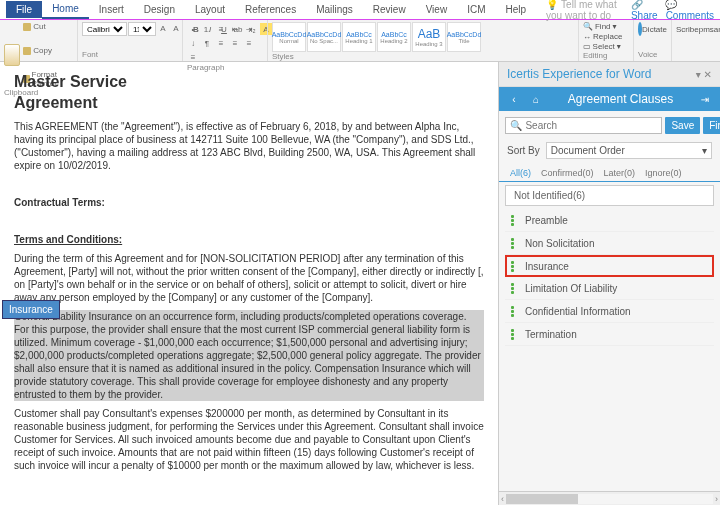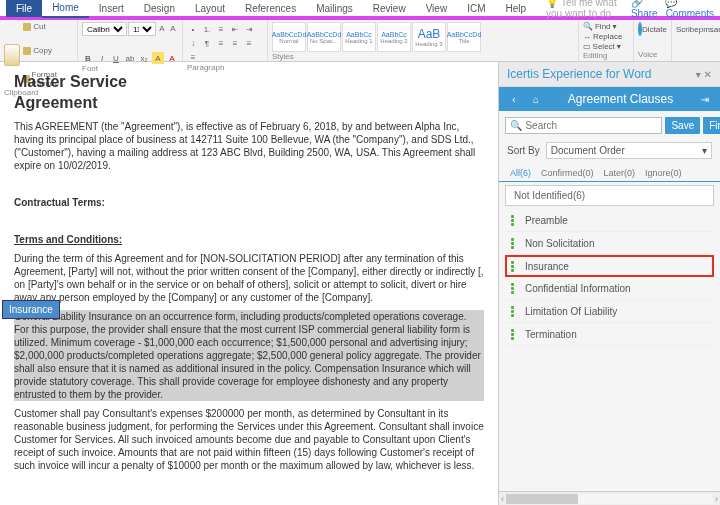--- a/index.html
+++ b/index.html
@@ -1,17 +1,17 @@
 <!DOCTYPE html>
 <html><head>
 <meta charset="utf-8">
 <style>
 *{margin:0;padding:0;box-sizing:border-box;font-family:"Segoe UI",Tahoma,sans-serif}
 body{width:720px;height:505px;overflow:hidden;background:#fff;font-size:10px;color:#444}
-.ribbon-tabs{display:flex;align-items:center;height:20px;padding:0 6px;background:#fff;border-bottom:4px solid #d946ef}
+.ribbon-tabs{display:flex;align-items:center;height:20px;padding:0 6px;background:#fff;border-bottom:1px solid #d946ef}
 .rt{padding:3px 10px;font-size:10px;color:#555;cursor:pointer}
 .rt.active{color:#2b579a;border-bottom:2px solid #2b579a}
 .rt.file{background:#2b579a;color:#fff;padding:3px 10px}
 .ribbon-right{margin-left:auto;display:flex;align-items:center;gap:8px}
 .share,.comments{font-size:10px;color:#2b7cd3}
 .ribbon{display:flex;height:42px;background:#f3f3f3;border-bottom:1px solid #ccc}
 .rsec{border-right:1px solid #ddd;display:flex;flex-direction:column;justify-content:space-between;padding:2px 4px}
 .rsec-label{font-size:8px;color:#888;text-align:left}
 .rsec-body{display:flex;align-items:center;gap:3px;flex:1}
 .clip-icon{width:20px;height:22px;background:linear-gradient(#fff,#e8d29a);border:1px solid #d4c080;border-radius:2px}
@@ -100,21 +100,21 @@
           </span>
         <span>
             <i class="mini-icon"></i>
             <span>Format Painter</span>
           </span>
       </div>
     </div>
     <div class="rsec-label">Clipboard</div>
   </div>
   <div class="rsec" style="width:105px">
-    <div style="display:flex;flex-direction:column;gap:15px">
+    <div style="display:flex;flex-direction:row;gap:8px">
       <div class="font-sel">
         <select><option>Calibri</option></select>
         <select style="width:28px"><option>11</option></select>
         <span class="fbtn">A</span>
         <span class="fbtn">A</span>
       </div>
       <div class="fbtns">
         <span class="fbtn">
             <b>B</b>
           </span>
@@ -271,29 +271,29 @@
             <i></i>
           </span>
           <span>Insurance</span>
         </div>
         <div class="clause">
           <span class="dots">
             <i></i>
             <i></i>
             <i></i>
           </span>
+          <span>Limitation Of Liability</span>
+        </div>
+        <div class="clause">
+          <span class="dots">
+            <i></i>
+            <i></i>
+            <i></i>
+          </span>
           <span>Confidential Information</span>
-        </div>
-        <div class="clause">
-          <span class="dots">
-            <i></i>
-            <i></i>
-            <i></i>
-          </span>
-          <span>Limitation Of Liability</span>
         </div>
         <div class="clause">
           <span class="dots">
             <i></i>
             <i></i>
             <i></i>
           </span>
           <span>Termination</span>
         </div>
       </div>

